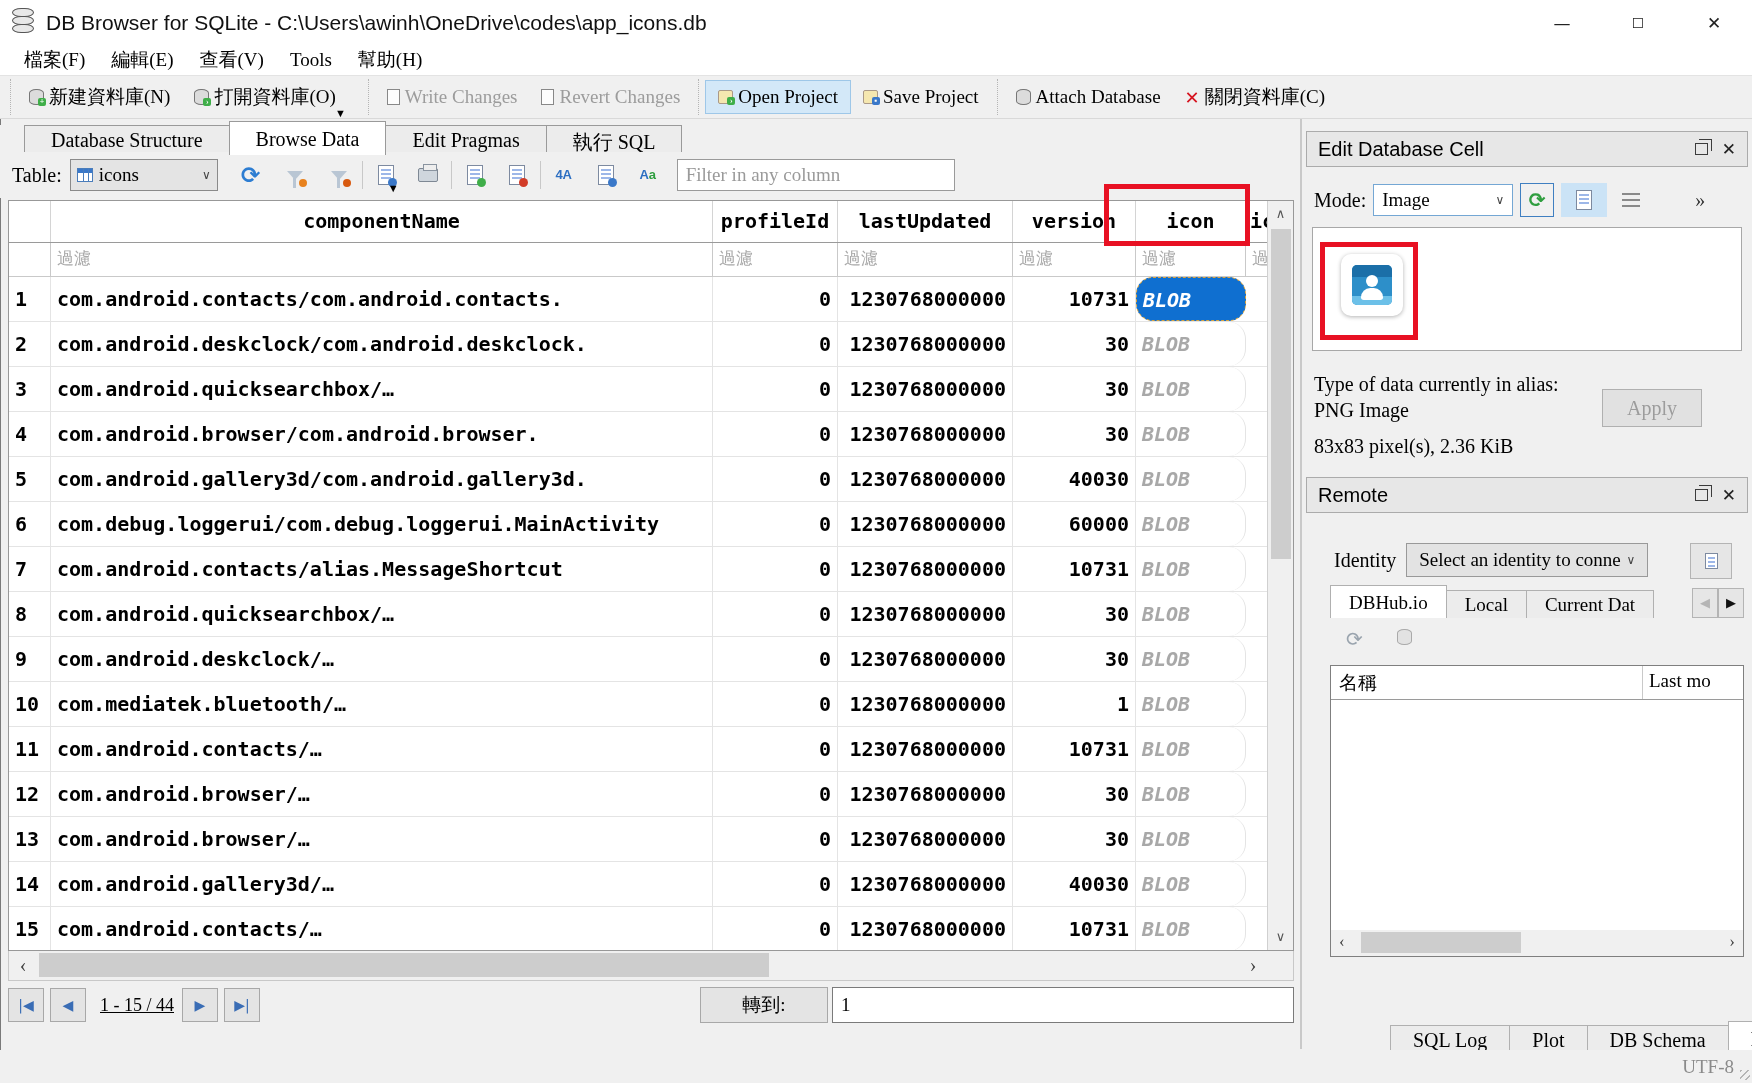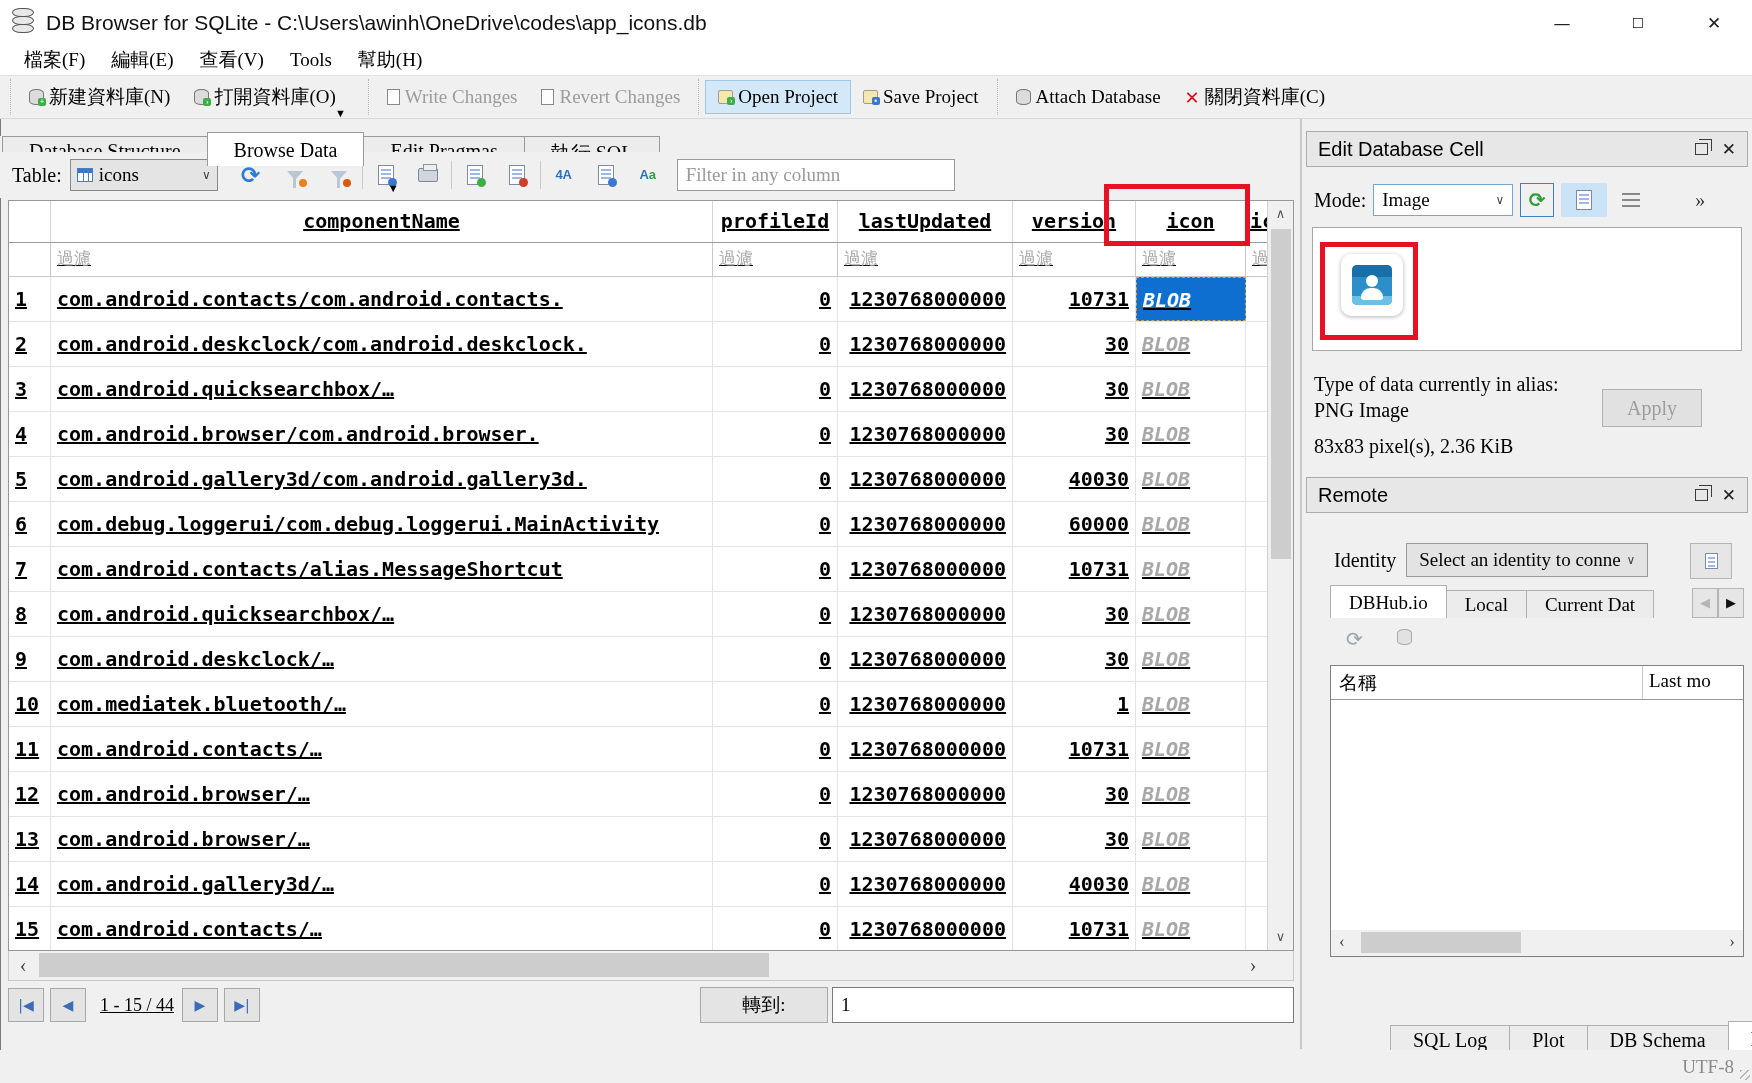--- a/index.html
+++ b/index.html
@@ -36,22 +36,22 @@
   .mini-db { width:15px; height:16px; background:#dcdcdc; border:1px solid #777; border-radius:7px/4px; position:relative; }
   .badge { position:absolute; width:8px; height:8px; border-radius:2px; right:-3px; bottom:-2px;
            font-size:8px; line-height:8px; text-align:center; color:#fff; font-weight:bold; }
   .bg-green { background:#3fae49; } .bg-blue { background:#3a78c9; }
   .mini-doc { width:13px; height:16px; background:#fdfdfd; border:1px solid #888; position:relative; }
   .mini-box { width:15px; height:14px; background:#f5e7b0; border:1px solid #a98; position:relative; border-radius:2px; }
   .red-x { color:#d61420; font-weight:bold; font-size:18px; font-family:"DejaVu Sans",sans-serif; }
   .drop-caret { position:absolute; right:2px; bottom:-4px; font-size:11px; color:#000; }
 
   
-  .tabbar { position:absolute; left:0; top:136px; width:1300px; height:31px; display:flex;
-            align-items:flex-end; padding-left:2px; border-bottom:1px solid #9a9a9a; background:#f0f0f0; }
+  .tabbar { position:absolute; left:0; top:125px; width:1300px; height:31px; display:flex;
+            align-items:flex-end; padding-left:24px; border-bottom:1px solid #9a9a9a; background:#f0f0f0; }
   .mtab { font-size:20px; padding:3px 26px 4px; border:1px solid #9a9a9a; border-bottom:none;
           background:#ececec; color:#000; margin-right:-1px; height:30px; }
   .mtab.active { background:#ffffff; height:34px; padding-top:6px; position:relative; z-index:2; }
 
   
   .controls { position:absolute; left:0; top:152px; width:1300px; height:46px; background:#f0f0f0;
               display:flex; align-items:center; padding-left:12px; }
   .lbl { font-size:20px; }
   .table-select { width:148px; height:32px; background:#e4e4e4; border:1px solid #8a8a8a; margin-left:8px;
                   display:flex; align-items:center; padding:0 6px; gap:6px; font-size:19px; }
@@ -75,35 +75,35 @@
   .printer { width:20px; height:14px; background:#cfd6dd; border:1px solid #7e8globe4; border:1px solid #7e8894; border-radius:2px; position:relative; }
   .printer::before { content:""; position:absolute; left:4px; top:-5px; width:12px; height:5px; background:#eee; border:1px solid #8a94a0; }
   .az { font-size:13px; font-weight:bold; color:#2d6fc2; font-family:"Liberation Sans",sans-serif; line-height:12px; }
   .filter-input { width:278px; height:32px; border:1px solid #9a9a9a; background:#fff; margin-left:14px;
                   font-size:19px; color:#0f766e; padding:0 8px; font-family:"Liberation Serif",serif; }
   .filter-input::placeholder { color:#9a9a9a; }
 
   
   .dtable { position:absolute; left:8px; top:200px; width:1286px; height:751px; background:#fff;
             border:1px solid #989898; overflow:hidden; }
-  .hrow, .frow, .trow { display:flex;text-decoration:underline; }
+  .hrow, .frow, .trow { display:flex; }
   .c { flex:none; overflow:hidden; white-space:nowrap; }
   .w-num { width:42px; } .w-name { width:662px; } .w-pid { width:125px; } .w-lup { width:175px; }
   .w-ver { width:123px; } .w-blob { width:110px; } .w-part { width:23px; }
   .hrow { height:42px; border-bottom:1px solid #9a9a9a; }
   .hrow .c { border-right:1px solid #d4d4d4; font-family:"DejaVu Sans Mono",monospace; font-weight:bold;
              font-size:20px; text-align:center; line-height:40px; }
   .frow { height:34px; border-bottom:1px solid #c9c9c9; }
   .frow .c { border-right:1px solid #c9c9c9; color:#a9a9a9; font-size:17px; line-height:32px; padding-left:6px; }
   .trow { height:45px; border-bottom:1px solid #e4e4e4; }
   .trow .c { border-right:1px solid #e4e4e4; font-family:"DejaVu Sans Mono",monospace; font-weight:bold;
              font-size:20px; line-height:44px; padding:0 6px; }
   .trow .num { color:#000; }
   .trow .r { text-align:right; }
-  .trow .blobc { font-style:italic; color:#a8a8a8; }
+  .trow .blobc { font-style:italic; color:#a8a8a8;border-radius:17px; }
   .trow .blobc.sel { background:#0f6fd0; color:#ffffff; border:1px dashed #d8a23c; }
   
   .vscroll { position:absolute; right:0; top:0; width:26px; height:749px; background:#f0f0f0; border-left:1px solid #d0d0d0; }
   .vbtn { height:26px; display:flex; align-items:center; justify-content:center; color:#555; font-size:13px; }
   .vthumb { position:absolute; left:3px; top:28px; width:20px; height:330px; background:#cdcdcd; }
   .vbtn.down { position:absolute; bottom:0; width:100%; }
 
   
   .hscroll { position:absolute; left:8px; top:951px; width:1286px; height:30px; background:#f0f0f0;
              border:1px solid #c8c8c8; border-top:none; }

